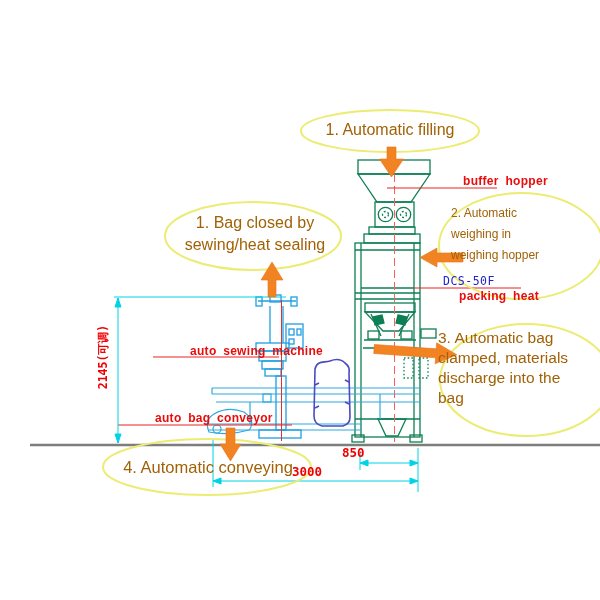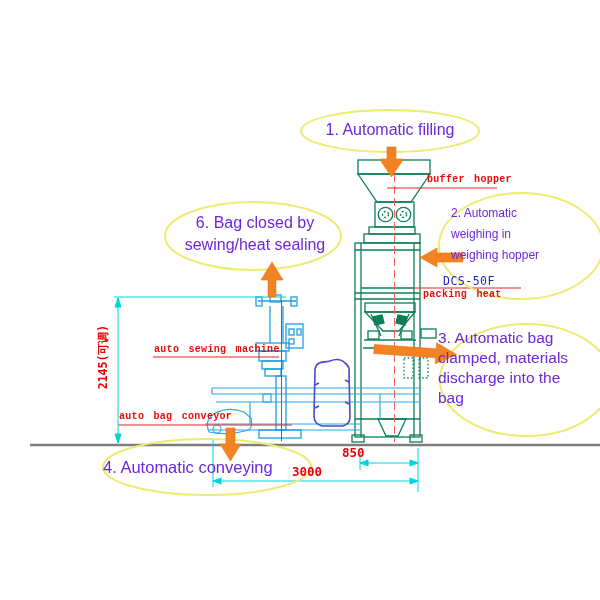--- a/index.html
+++ b/index.html
@@ -1,28 +1,28 @@
 <!DOCTYPE html>
 <html><head>
 <meta charset="utf-8">
 <style>
   html,body{margin:0;padding:0;background:#fff;}
   #stage{position:relative;width:600px;height:600px;background:#ffffff;overflow:hidden;
          font-family:"Liberation Sans",sans-serif;}
   #stage svg{position:absolute;left:0;top:0;}
   .txt{position:absolute;white-space:pre-line;}
-  .callout{color:#6d28d9;font-family:"Liberation Sans",sans-serif;}
-  .redlabel{color:#e80c0c;font-family:Liberation Mono, monospace;font-weight:bold;
-            font-size:10px;word-spacing:3px;letter-spacing:.3px;white-space:nowrap;}
+  .callout{color:#a16207;font-family:"Liberation Sans",sans-serif;}
+  .redlabel{color:#e80c0c;font-family:Liberation Sans, sans-serif;font-weight:bold;
+            font-size:12px;word-spacing:3px;letter-spacing:.3px;white-space:nowrap;margin-left:36px;}
   .dim{color:#f00000;font-family:"DejaVu Sans Mono",monospace;font-weight:bold;
        font-size:12.5px;white-space:nowrap;}
   .t-c1{left:305px;top:121px;width:170px;text-align:center;font-size:16px;}
   .t-c2{left:451px;top:203px;width:150px;font-size:12px;line-height:21px;}
   .t-c3{left:438px;top:328px;width:164px;font-size:15.5px;line-height:20px;}
-  .t-c4{left:103px;top:458px;width:210px;font-size:16.5px;}
+  .t-c4{left:103px;top:458px;width:210px;text-align:center;font-size:16.5px;}
   .t-c5{left:168px;top:212px;width:174px;text-align:center;font-size:16px;line-height:22px;}
   .t-buffer{left:427px;top:174px;}
   .t-dcs{left:443px;top:274px;color:#2222cc;font-family:"DejaVu Sans Mono",monospace;
          font-weight:normal;font-size:11.5px;letter-spacing:.5px;}
   .t-packing{left:423px;top:289px;}
   .t-sewing{left:154px;top:344px;}
   .t-conveyor{left:119px;top:411px;}
   .t-850{left:342px;top:445px;width:52px;text-align:left;}
   .t-3000{left:292px;top:464px;width:54px;text-align:left;}
   .t-2145{left:96px;top:413px;width:112px;text-align:center;font-size:11.5px;
@@ -165,21 +165,21 @@
 
   <div class="txt callout t-c1">1. Automatic filling</div>
   <div class="txt callout t-c2">2. Automatic
 weighing in
 weighing hopper</div>
   <div class="txt callout t-c3">3. Automatic bag
 clamped, materials
 discharge into the
 bag</div>
   <div class="txt callout t-c4">4. Automatic conveying</div>
-  <div class="txt callout t-c5">6. Bag closed by
+  <div class="txt callout t-c5">1. Bag closed by
 sewing/heat sealing</div>
 
   <div class="txt redlabel t-buffer">buffer hopper</div>
   <div class="txt t-dcs">DCS-50F</div>
   <div class="txt redlabel t-packing">packing heat</div>
   <div class="txt redlabel t-sewing">auto sewing machine</div>
   <div class="txt redlabel t-conveyor">auto bag conveyor</div>
 
   <div class="txt dim t-850">850</div>
   <div class="txt dim t-3000">3000</div>

